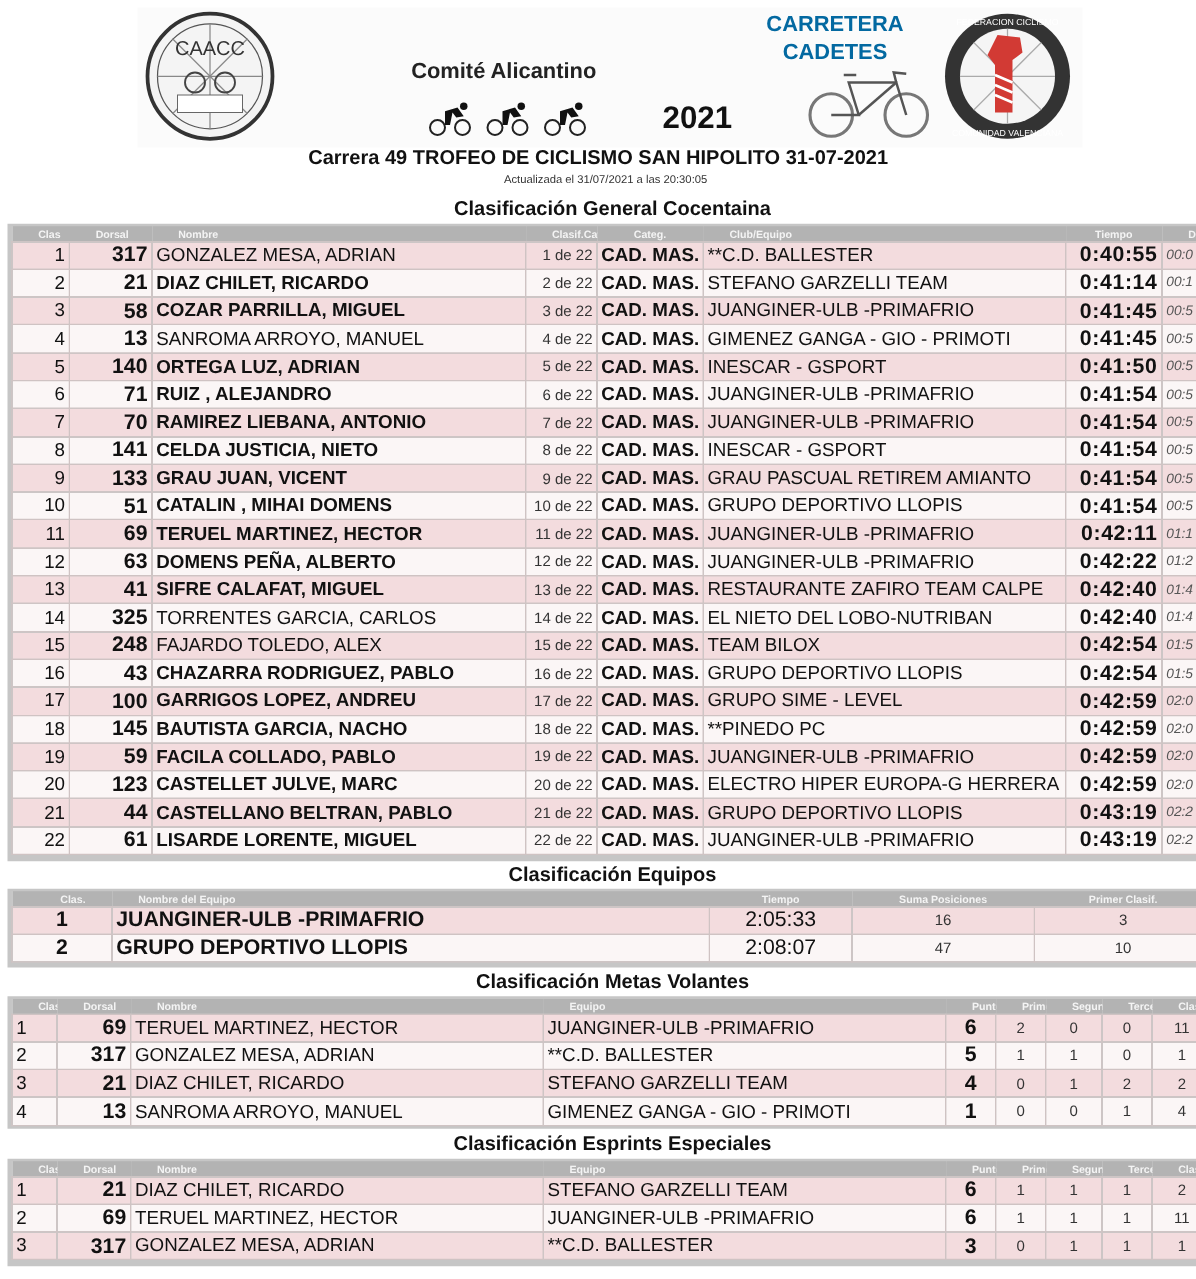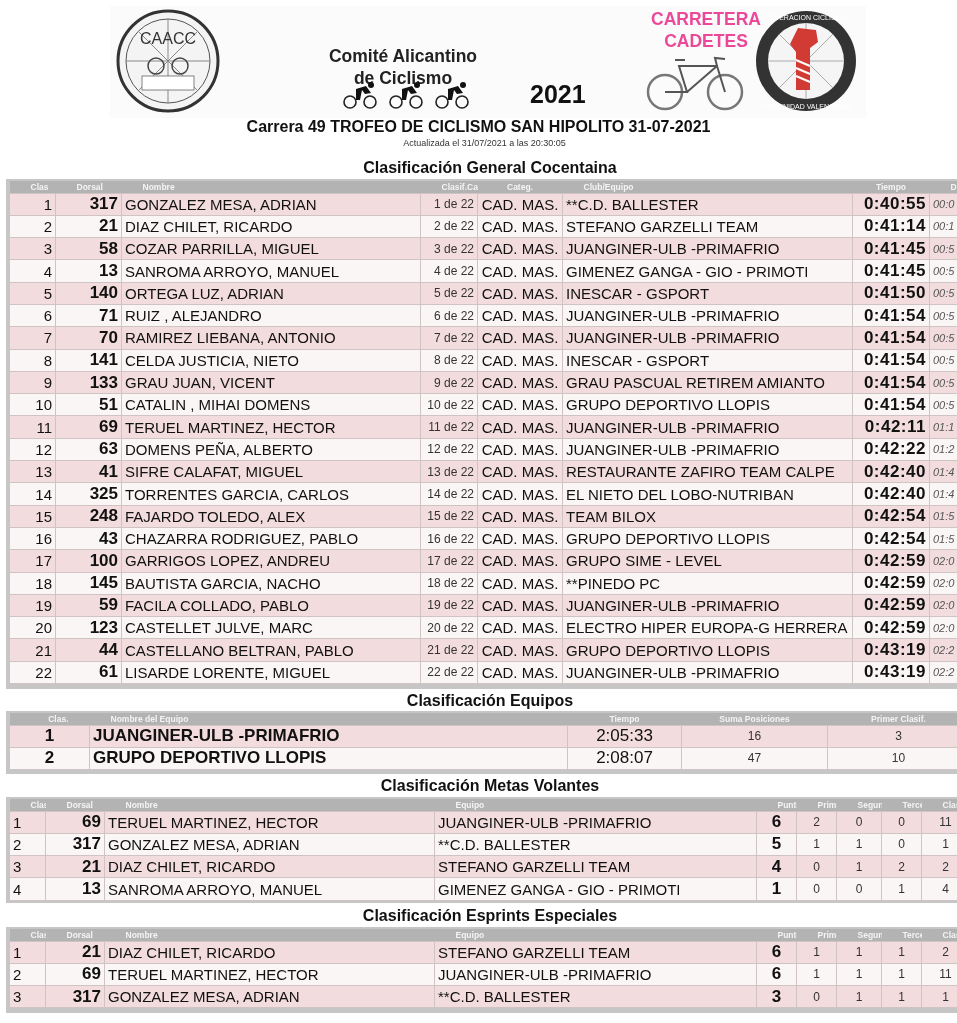--- a/index.html
+++ b/index.html
@@ -6,40 +6,40 @@
   html, body { width: 957px; height: 1023px; background: #ffffff; overflow: hidden; }
   body { font-family: "Liberation Sans", "DejaVu Sans", sans-serif; color: #111; position: relative; }
 
   
   .banner { position: absolute; left: 110px; top: 6px; width: 756px; height: 112px; background: #fbfbfb; }
   .logo-left { position: absolute; left: 112px; top: 8px; width: 112px; height: 106px; }
   .org-title { position: absolute; left: 228px; top: 14px; width: 350px; text-align: center;
                font-weight: bold; font-size: 17.5px; line-height: 22px; color: #222; margin-top: 31px; }
   .cyclists { position: absolute; left: 341px; top: 80px; width: 140px; height: 30px; }
   .year { position: absolute; left: 530px; top: 80px; font-weight: bold; font-size: 25px; color: #111; }
-  .carretera { position: absolute; left: 636px; top: 8px; width: 140px; text-align: center; font-weight: bold; font-size: 17.5px; line-height: 22px; color: #ec4899; }
+  .carretera { position: absolute; left: 598px; top: 8px; width: 140px; text-align: center; font-weight: bold; font-size: 17.5px; line-height: 22px; color: #0369a1; }
   .bike { position: absolute; left: 645px; top: 52px; width: 100px; height: 60px; }
   .logo-right { position: absolute; left: 750px; top: 8px; width: 112px; height: 106px; }
 
   .race-title { position: absolute; top: 118px; left: 0; width: 957px; text-align: center; font-weight: bold; font-size: 16px; color: #111; }
   .updated { position: absolute; top: 138px; left: 0; width: 957px; text-align: center; font-size: 9px; color: #333; padding-left: 12px; }
 
   .section-title { position: absolute; left: 0; width: 980px; text-align: center; font-weight: bold; font-size: 16px; color: #111; }
 
   
   table { position: absolute; border-collapse: collapse; table-layout: fixed; background: #c8c8c8; }
   .tbl-wrap { position: absolute; background: #c6c6c6; }
   th { background: #b3b3b3; color: #f4f4f4; font-size: 8.5px; font-weight: bold; height: 12px; padding: 0 21px; white-space: nowrap; overflow: hidden; }
   td { height: 22.3px; border: 1px solid #cfc3c3; font-size: 15px; white-space: nowrap; overflow: hidden; padding: 0 3px; }
   tr.odd td { background: #f3dcde; }
   tr.even td { background: #fbf6f6; }
   .r { text-align: right; }
   .c { text-align: center; }
   .l { text-align: left; }
-  .b { font-weight: normal; }
+  .b { font-weight: bold; }
   .big { font-size: 17px; font-weight: bold; }
   .small { font-size: 12px; color: #333; }
   .it { font-style: italic; font-size: 11px; color: #555; }
   .dorsal { font-size: 17px; font-weight: bold; }
   .time { font-size: 17px; font-weight: bold; letter-spacing: 0.5px; }
 </style>
 </head>
 <body>
 
 <div class="banner"></div>
@@ -54,21 +54,20 @@
       <line x1="86" y1="23" x2="26" y2="83"></line>
   </g>
   <text x="56" y="36" text-anchor="middle" font-family="Liberation Sans, sans-serif" font-size="16" fill="#333">CAACC</text>
   <circle cx="44" cy="58" r="8" fill="none" stroke="#444" stroke-width="1.5"></circle>
   <circle cx="68" cy="58" r="8" fill="none" stroke="#444" stroke-width="1.5"></circle>
   <rect x="30" y="68" width="52" height="14" fill="#fff" stroke="#666" stroke-width="0.8"></rect>
 </svg>
 
 <div class="org-title">
   <div>Comité Alicantino</div>
-  <div>de Ciclismo</div>
 </div>
 
 <svg class="cyclists" viewBox="0 0 140 30">
   <g fill="none" stroke="#222" stroke-width="1.6">
     <circle cx="9" cy="22" r="6"></circle>
       <circle cx="29" cy="22" r="6"></circle>
     <circle cx="55" cy="22" r="6"></circle>
       <circle cx="75" cy="22" r="6"></circle>
     <circle cx="101" cy="22" r="6"></circle>
       <circle cx="121" cy="22" r="6"></circle>

